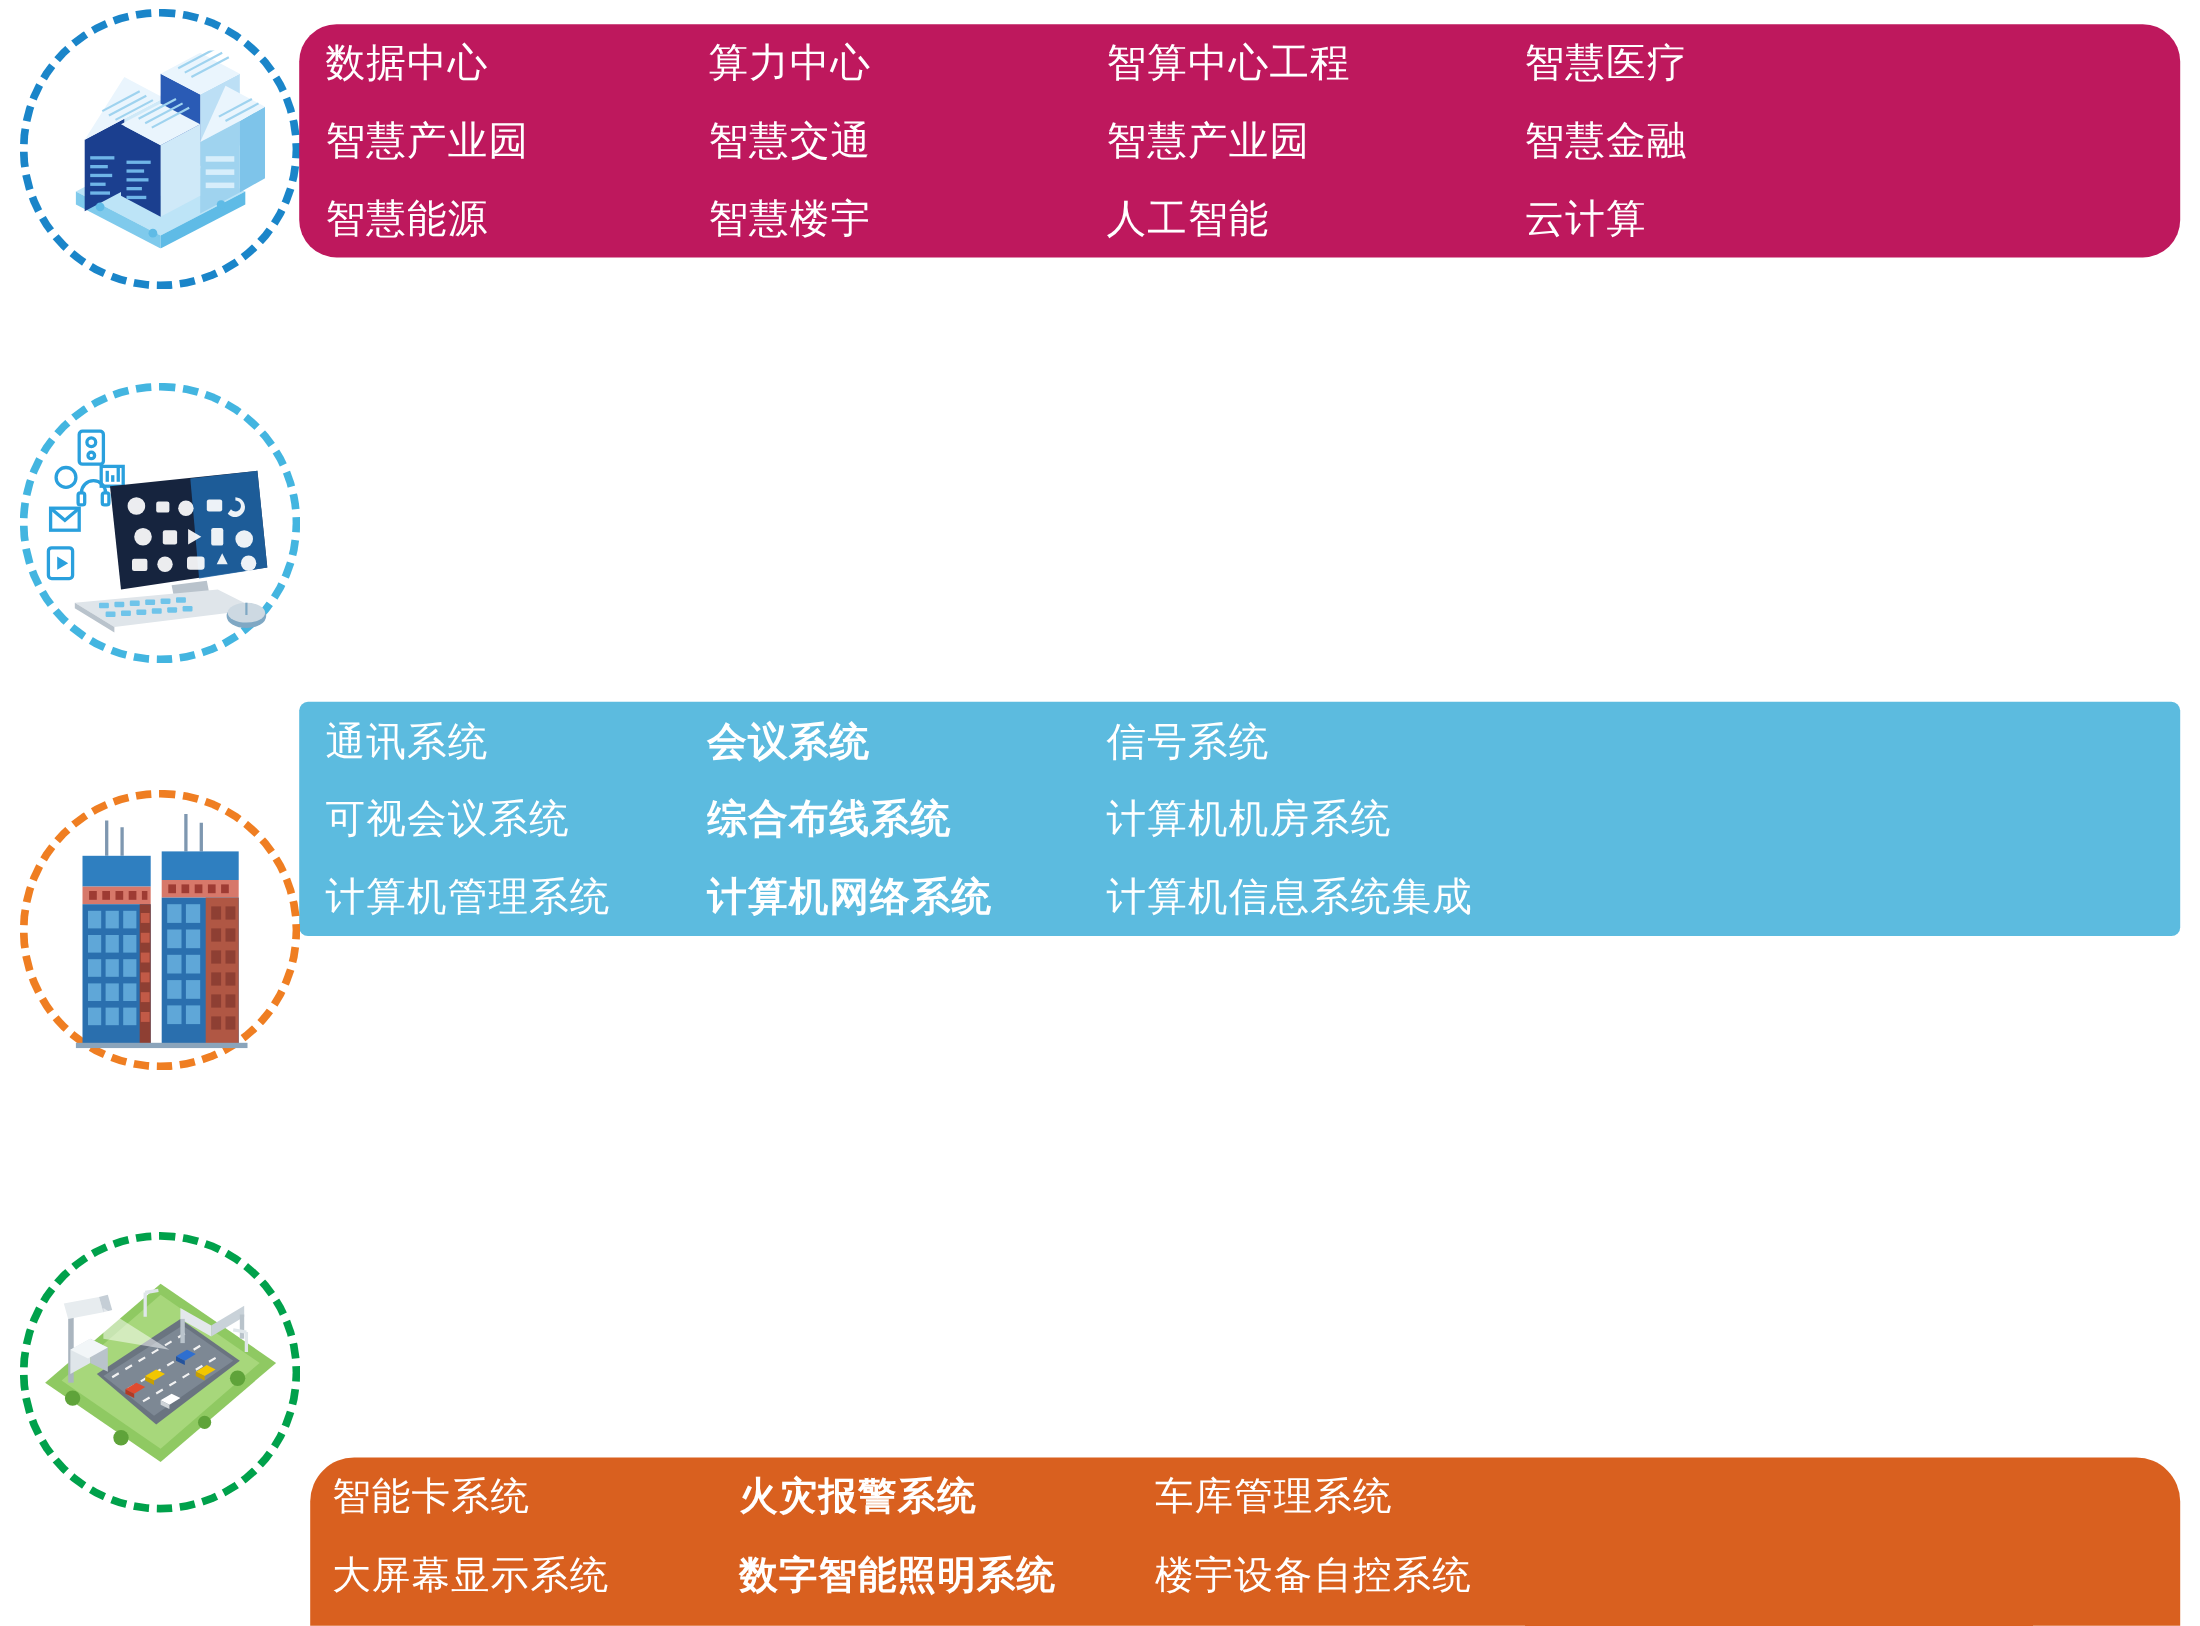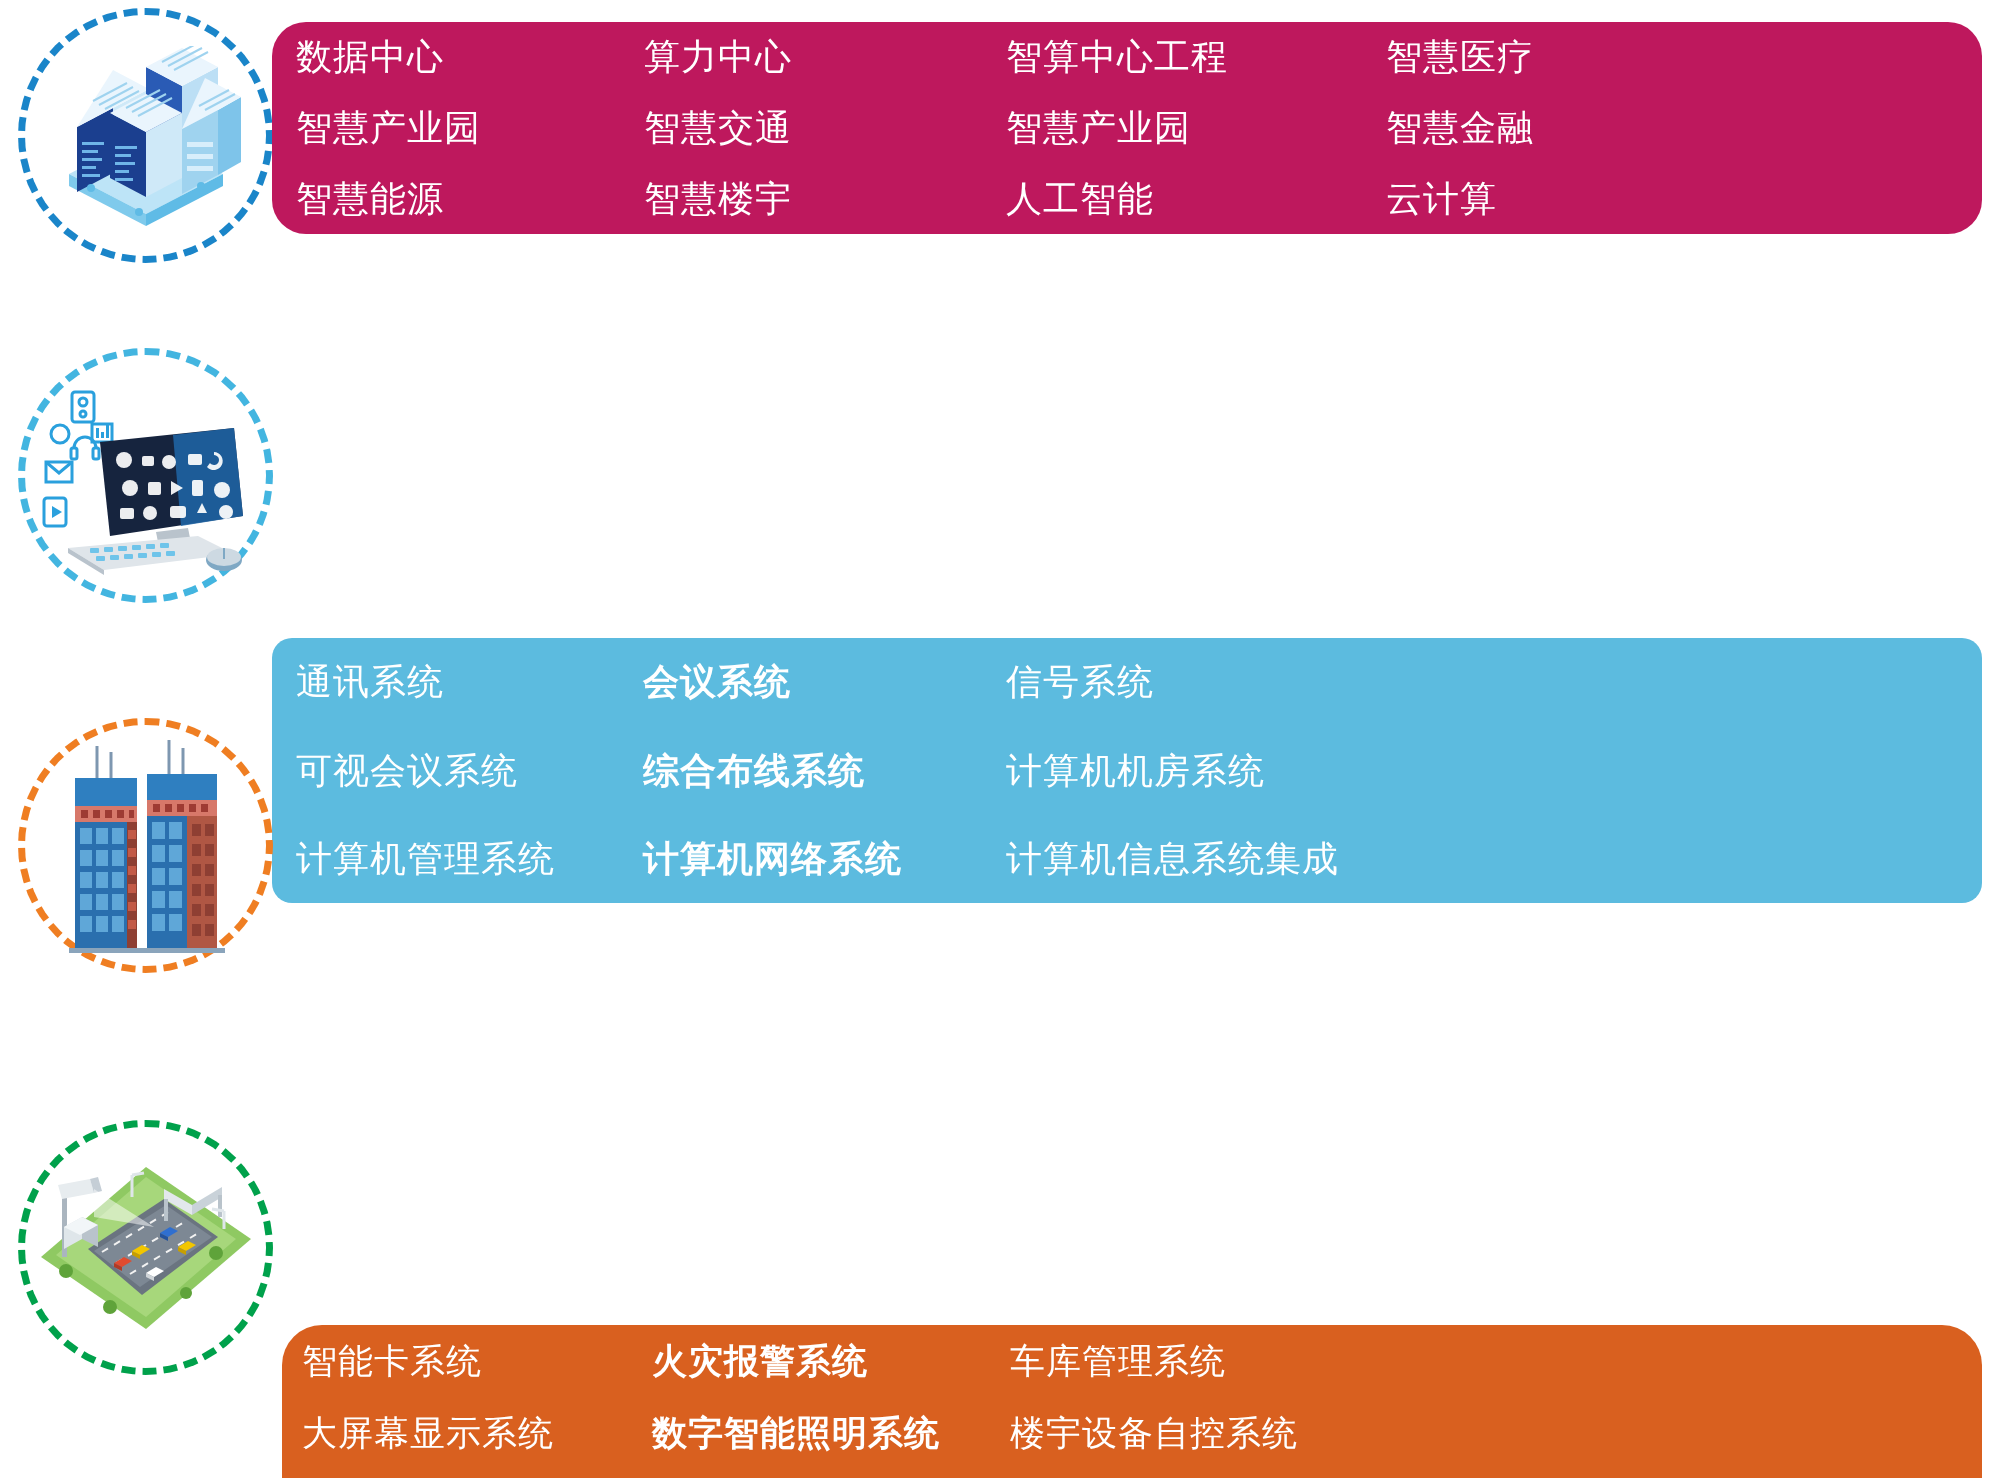--- a/index.html
+++ b/index.html
@@ -42,21 +42,21 @@
   
   .panel{
     position:absolute;
     box-sizing:border-box;
     color:#ffffff;
     display:flex;
     flex-direction:column;
     justify-content:center;
   }
   .panel-blue   {left:272px;top:22px;  width:1710px;height:212px;background:#be185d;border-radius:34px;padding:0 0 0 24px;}
-  .panel-ltblue {left:272px;top:338px; width:1710px;height:265px;background:#5cbbdf;border-radius:20px;padding:0 8px 0 24px;}
+  .panel-ltblue {left:272px;top:338px; width:1710px;height:213px;background:#5cbbdf;border-radius:8px;padding:0 8px 0 24px;}
   .panel-orange {left:282px;top:635px; width:1700px;height:215px;background:#d9601f;border-radius:40px;padding:0 0 0 20px;}
 
   .line{
     display:flex;
     align-items:center;
     font-size:35px;
     line-height:1;
     letter-spacing:1px;
     white-space:nowrap;
     height:33.33%;
@@ -72,21 +72,21 @@
   
   .cols-3 .c0{width:347px;}
   .cols-3 .c1{width:363px;font-weight:bold;}
   .cols-3 .c2{width:auto;}
 
   
   .wide .c0{width:auto;margin-right:34px;}
   .wide .c1{width:auto;margin-right:40px;}
   .wide .c2{width:auto;}
 
-  .panel-orange .line{font-size:35px;}
+  .panel-orange .line{font-size:35px;gap:20px;}
   .panel-blue   .line{font-size:36px;}
   .panel-ltblue .line{font-size:36px;}
 </style>
 </head>
 <body>
 
 <div class="page">
 
   <div class="row row-1">
 

